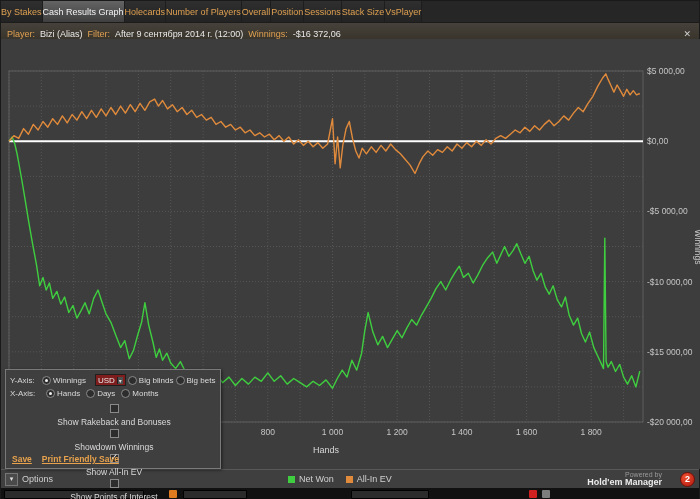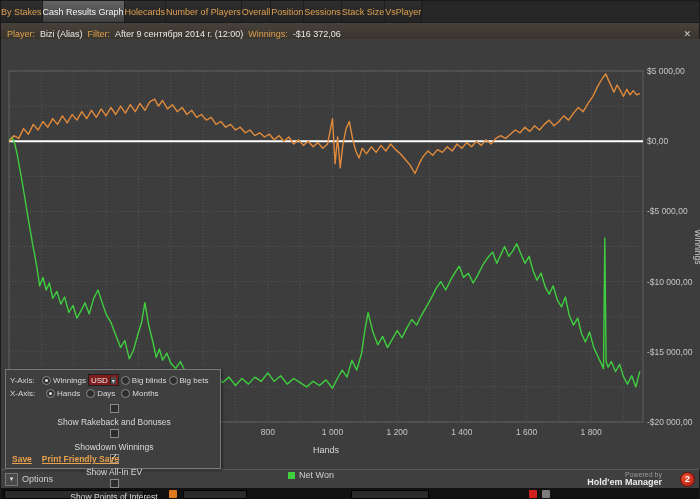--- a/index.html
+++ b/index.html
@@ -36,33 +36,33 @@
   .opt-row { display:flex; align-items:center; gap:2px; white-space:nowrap; overflow:hidden; margin-bottom:3px; }
   .opt-row.axis2 { gap:6px; margin-bottom:6px; }
   .opt-label { color:#d6d6d6; width:30px; flex:none; }
   .radio-item, .check-item { display:inline-flex; align-items:center; gap:2px; cursor:pointer; white-space:nowrap; }
   .radio { position:relative; width:9px; height:9px; border-radius:50%; background:#2d2d2d; border:1px solid #8a8a8a; flex:none; }
   .radio.on::after { content:""; position:absolute; left:2px; top:2px; width:3px; height:3px; border-radius:50%; background:#f0f0f0; }
   .checkbox { position:relative; width:9px; height:9px; background:#2d2d2d; border:1px solid #8a8a8a; flex:none; }
   .checkbox.on::after { content:"\2713"; position:absolute; left:0; top:-2px; font-size:9px; line-height:9px; color:#ffffff; }
   .check-row { display:flex; align-items:center; gap:4px; margin:0 0 2px 2px; font-size:8.5px;flex-direction:column; }
   .mini-select { display:inline-flex; align-items:center; height:12px; background:#7f1d1d;
-                 border:1px solid #1f1f1f; color:#e8e8e8; padding:0 2px; gap:2px; cursor:pointer; }
+                 border:1px solid #1f1f1f; color:#e8e8e8; padding:0 2px; gap:2px; cursor:pointer;margin-left:7px; }
   .sel-arrow { background:#4e4e4e; border-left:1px solid #1f1f1f; font-size:6px; color:#dddddd; padding:0 1px; }
   .links-row { position:absolute; left:6px; bottom:4px; display:flex; gap:10px;font-weight:bold; }
   .opt-link { color:#e8a24d; text-decoration:underline; font-size:8.5px; cursor:pointer; }
 
   
   .footer { position:absolute; top:468px; left:0; width:100%; height:19px; background:#3f3f3f;
             border-top:1px solid #585858; }
   .options-toggle { position:absolute; left:4px; top:0; height:100%; display:flex; align-items:center;
                     gap:4px; color:#d0d0d0; font-size:9px; cursor:pointer; }
   .toggle-box { width:13px; height:13px; background:#4a4a4a; border:1px solid #777777; color:#dddddd;
                 font-size:7px; display:flex; align-items:center; justify-content:center; }
-  .legend { position:absolute; left:287px; top:0; height:100%; display:flex; align-items:center; gap:28px;flex-direction:column; }
+  .legend { position:absolute; left:287px; top:0; height:100%; display:flex; align-items:center; gap:12px; }
   .legend-item { display:flex; align-items:center; gap:4px; color:#d0d0d0; font-size:9px; }
   .swatch { width:7px; height:7px; flex:none; }
   .powered { position:absolute; right:4px; top:0; height:100%; display:flex; align-items:center; gap:18px; }
   .powered-text { text-align:right; line-height:1.05; }
   .powered-by { font-size:7px; color:#9a9a9a; }
   .brand { font-size:9px; font-weight:bold; color:#ececec; }
   .badge { width:15px; height:15px; border-radius:50%; background:radial-gradient(circle at 35% 30%, #f05030, #b01810);
            border:1px solid #701008; color:#ffffff; font-size:9px; font-weight:bold;
            display:flex; align-items:center; justify-content:center; }
 

